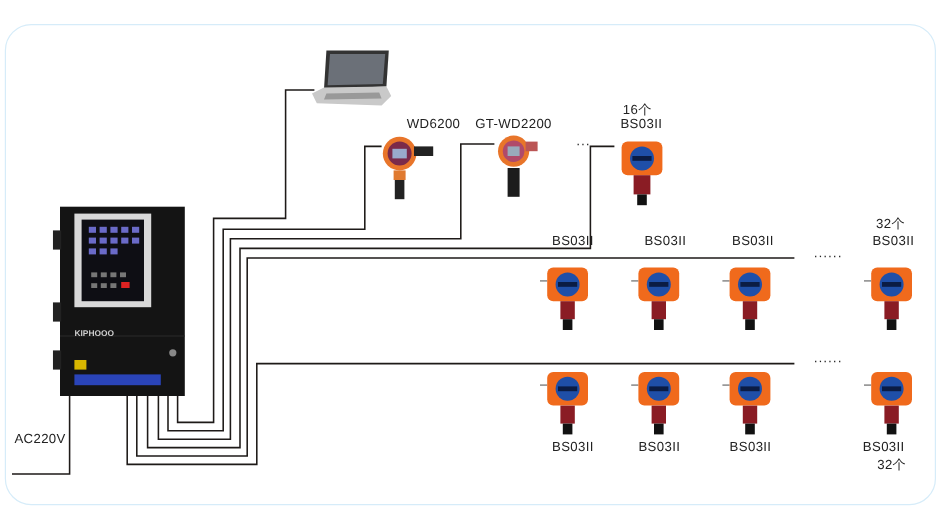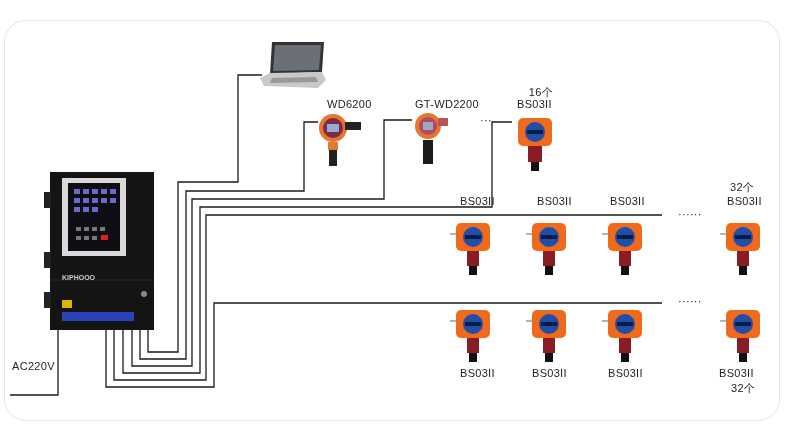--- a/index.html
+++ b/index.html
@@ -2,21 +2,21 @@
 <html><head>
 <meta charset="utf-8">
 <style>
   html, body { margin: 0; padding: 0; background: #ffffff; }
   body { width: 790px; height: 430px; position: relative; overflow: hidden;
          font-family: "Liberation Sans", sans-serif; }
   .frame { position: absolute; left: 4px; top: 20px; width: 776px; height: 401px;
            border: 1px solid #d6ecf9; border-radius: 22px; box-sizing: border-box; }
   svg.wires { position: absolute; left: 0; top: 0; }
   .lbl { position: absolute; font-size: 11px; color: #222; white-space: nowrap;
-         text-align: right; line-height: 13px; letter-spacing: 0.3px; }
+         text-align: left; line-height: 13px; letter-spacing: 0.3px; }
   .dev { position: absolute; }
 </style>
 </head>
 <body>
 
 <div class="frame"></div>
 
 <svg class="wires" width="790" height="430">
   <g fill="none" stroke="#1e1a18" stroke-width="1.3">
 
@@ -98,22 +98,22 @@
   <rect x="13" y="30" width="10" height="24" fill="#1c1c1c"></rect>
 </svg>
 <svg class="dev" style="left:514px;top:114px" width="44" height="60">
   <rect x="4" y="4" width="34" height="28" rx="5" fill="#f06a1c"></rect>
   <circle cx="21" cy="18" r="10" fill="#1f4fa8"></circle>
   <rect x="13" y="16" width="16" height="4" fill="#0b1c44"></rect>
   <rect x="14" y="32" width="14" height="16" fill="#8a1c24"></rect>
   <rect x="17" y="48" width="8" height="9" fill="#111"></rect>
 </svg>
 
-<div class="lbl" style="left:327px;top:98px">WD6200</div>
-<div class="lbl" style="left:415px;top:98px">GT-WD2200</div>
+<div class="lbl" style="left:339px;top:98px">WD6200</div>
+<div class="lbl" style="left:396px;top:98px">GT-WD2200</div>
 <div class="lbl" style="left:480px;top:114px">···</div>
 <div class="lbl" style="left:519px;top:86px;width:34px">16个</div>
 <div class="lbl" style="left:517px;top:98px">BS03II</div>
 
 <div class="lbl" style="left:460px;top:195px">BS03II</div>
 <div class="lbl" style="left:537px;top:195px">BS03II</div>
 <div class="lbl" style="left:610px;top:195px">BS03II</div>
 <div class="lbl" style="left:727px;top:195px">BS03II</div>
 <div class="lbl" style="left:730px;top:181px">32个</div>
 <div class="lbl" style="left:678px;top:208px">······</div>

